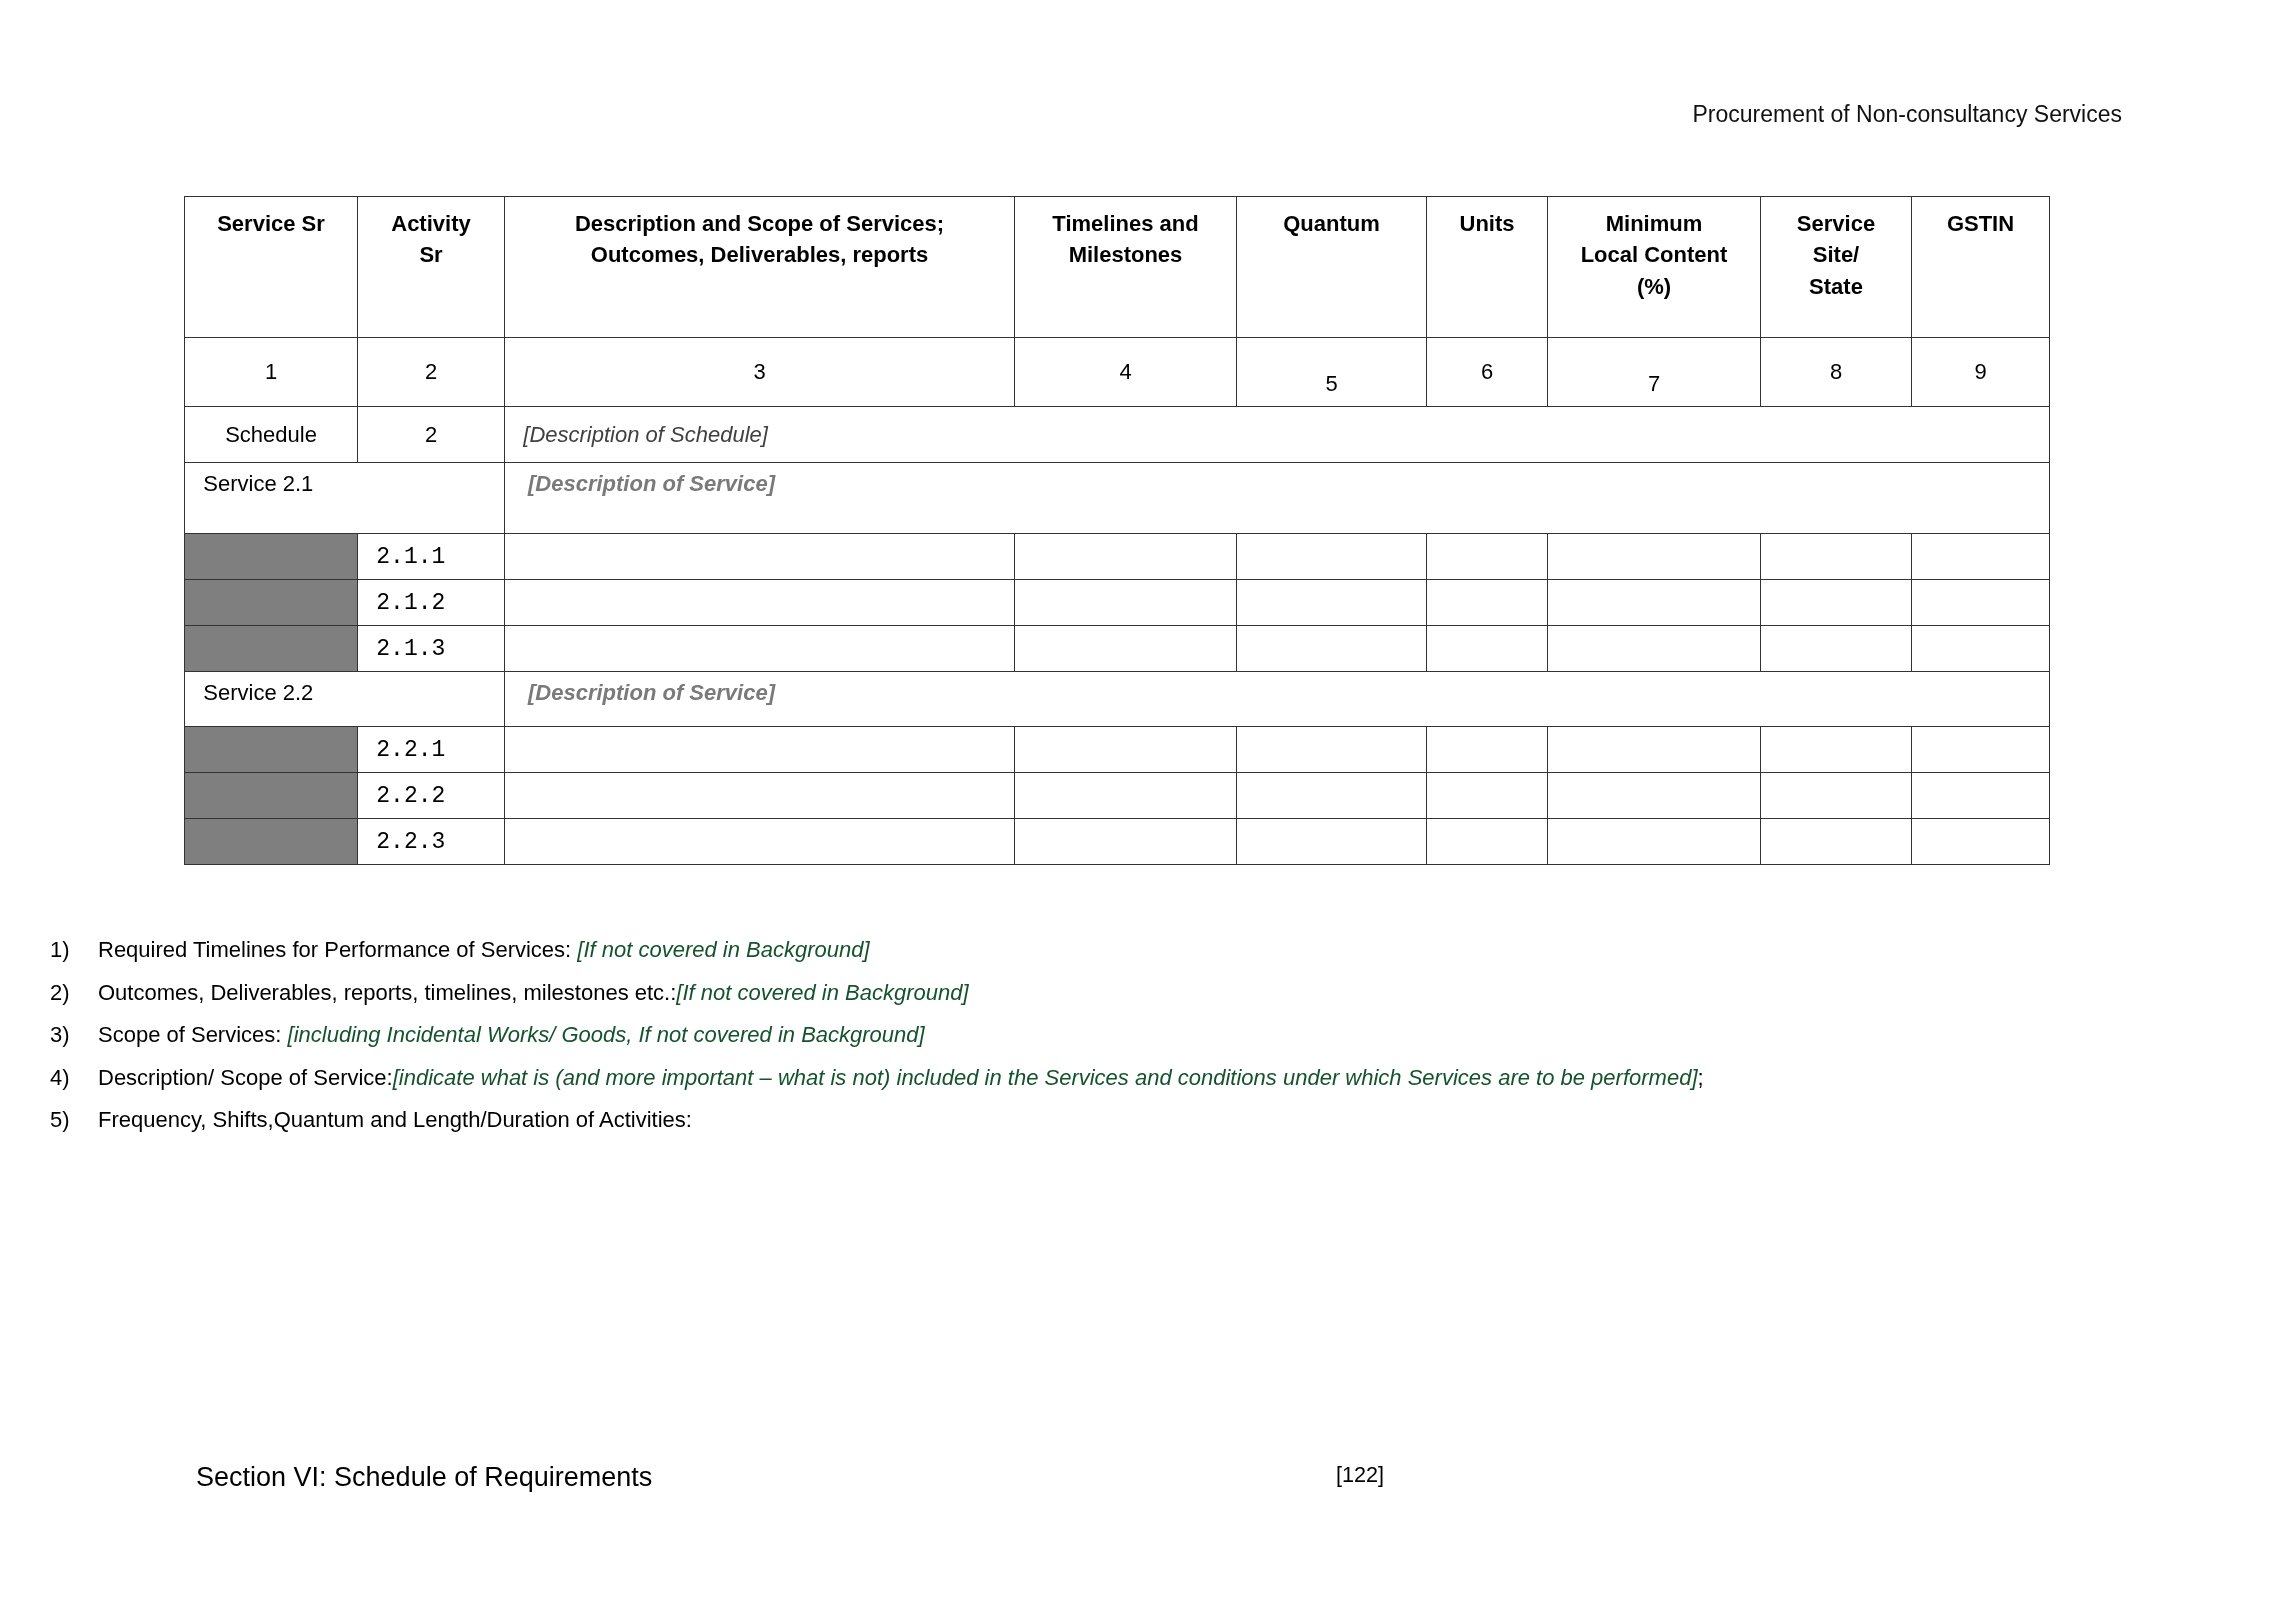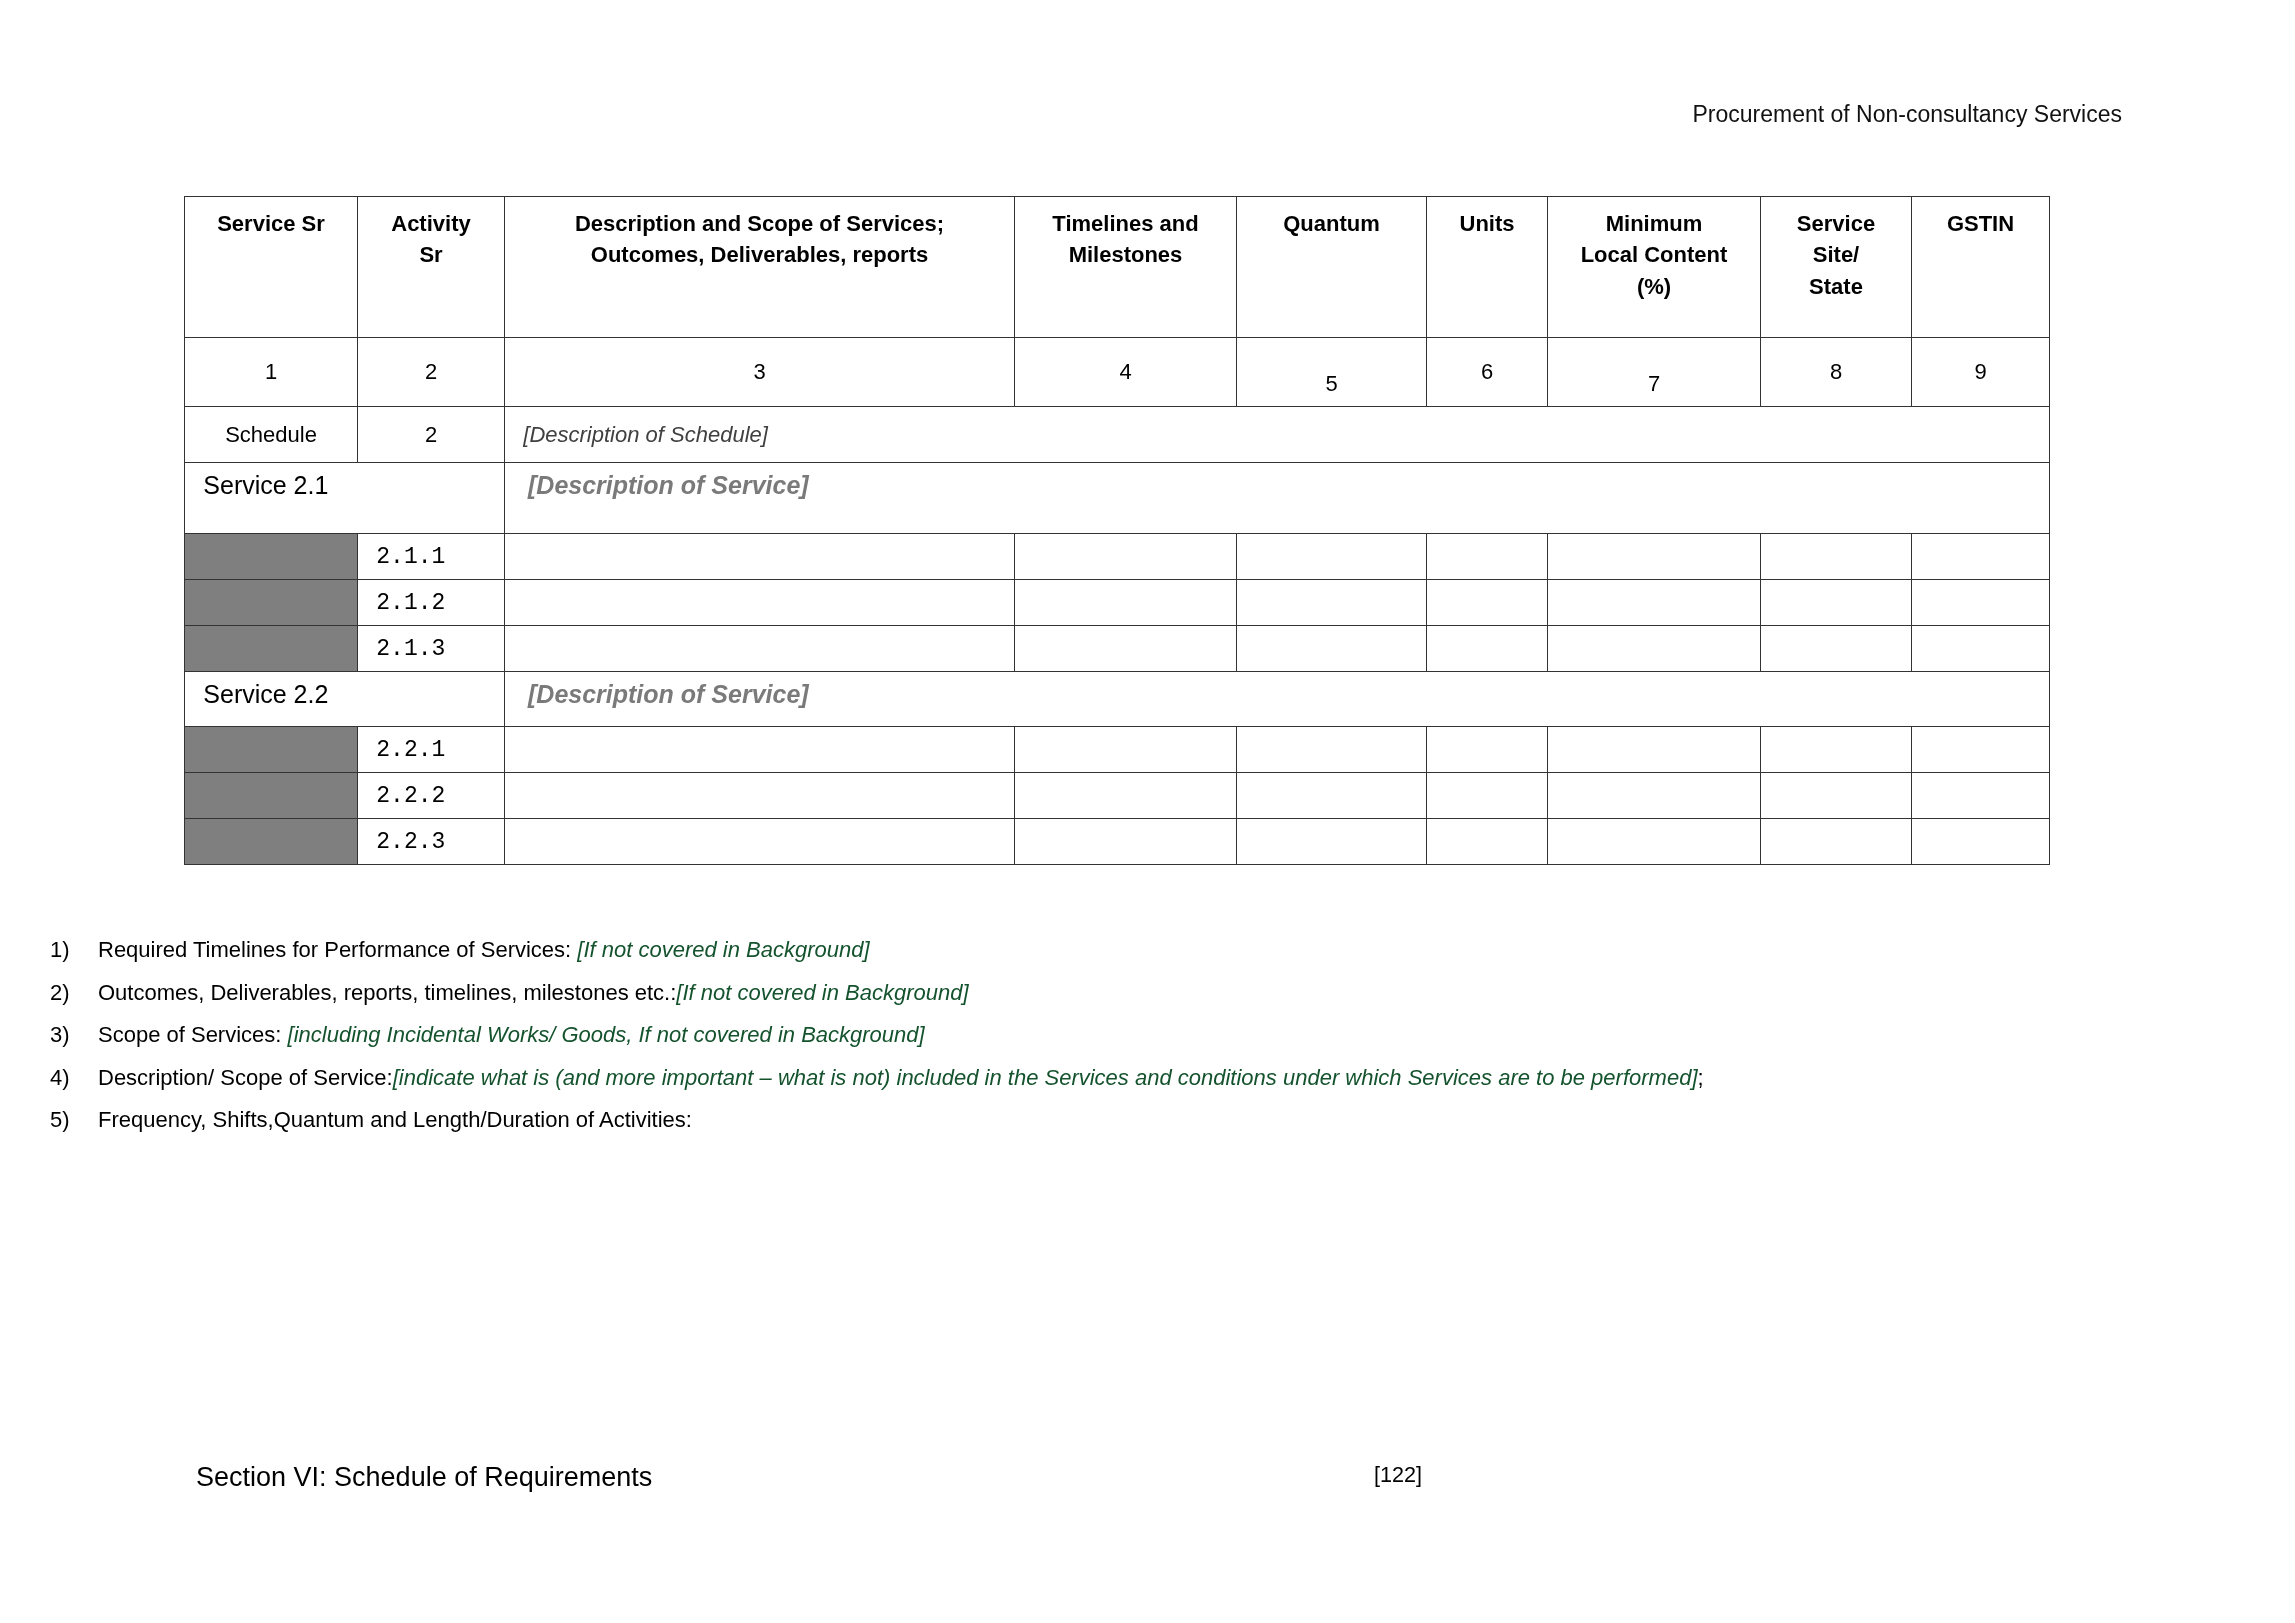--- a/index.html
+++ b/index.html
@@ -53,21 +53,21 @@
 
   tr.row-schedule td { height: 56px; vertical-align: middle; font-size: 22px; }
   td.cell-bold-center { font-weight: normal; text-align: center; }
   td.cell-desc-schedule {
     font-style: italic;
     color: #404040;
     padding-left: 18.3px;
     font-size: 22px;
   }
 
-  tr.row-service td { vertical-align: top; padding-top: 7.9px; font-size: 25px; }
+  tr.row-service td { vertical-align: top; padding-top: 7.9px; font-size: 22px; }
   tr.row-service.tall td { height: 71px; }
   tr.row-service.short td { height: 55px; }
   td.cell-service-label { padding-left: 18.3px; }
   td.cell-desc-service {
     font-style: italic;
     font-weight: bold;
     color: #7a7a7a;
     padding-left: 23px;
     font-size: 25px;
   }
@@ -94,21 +94,21 @@
   .note-suffix { color: #000000; font-style: normal; }
 
   .footer-left {
     position: absolute;
     left: 196px;
     top: 1462px;
     font-size: 27px;
   }
   .footer-page {
     position: absolute;
-    left: 1374px;
+    left: 1336px;
     top: 1462px;
     font-size: 21.6px;
   }
 </style>
 </head>
 <body>
 
 <div class="page">
 
   <div class="doc-header">Procurement of Non-consultancy Services</div>

